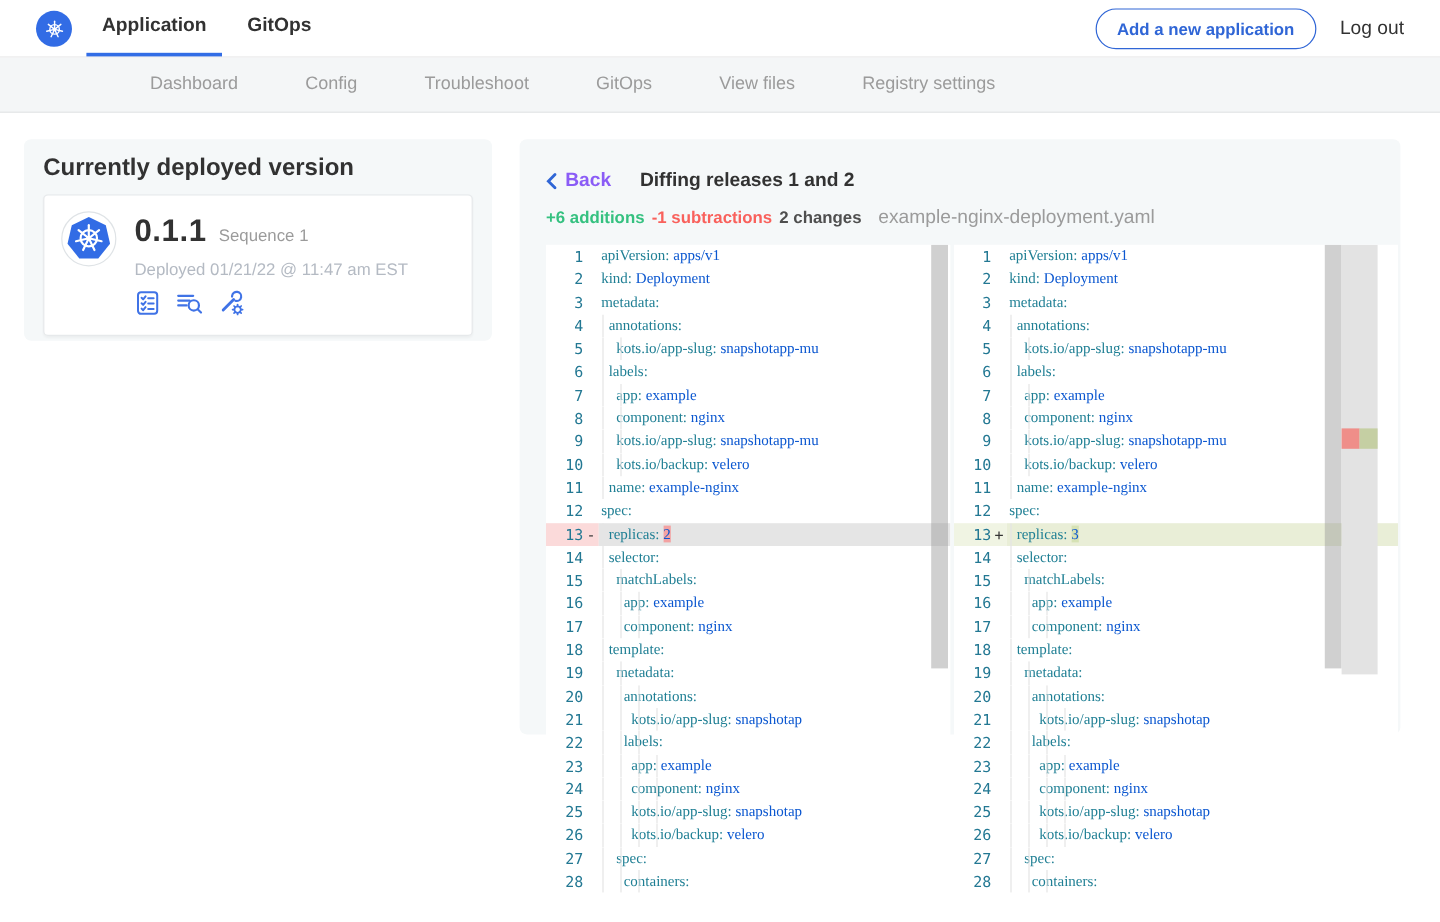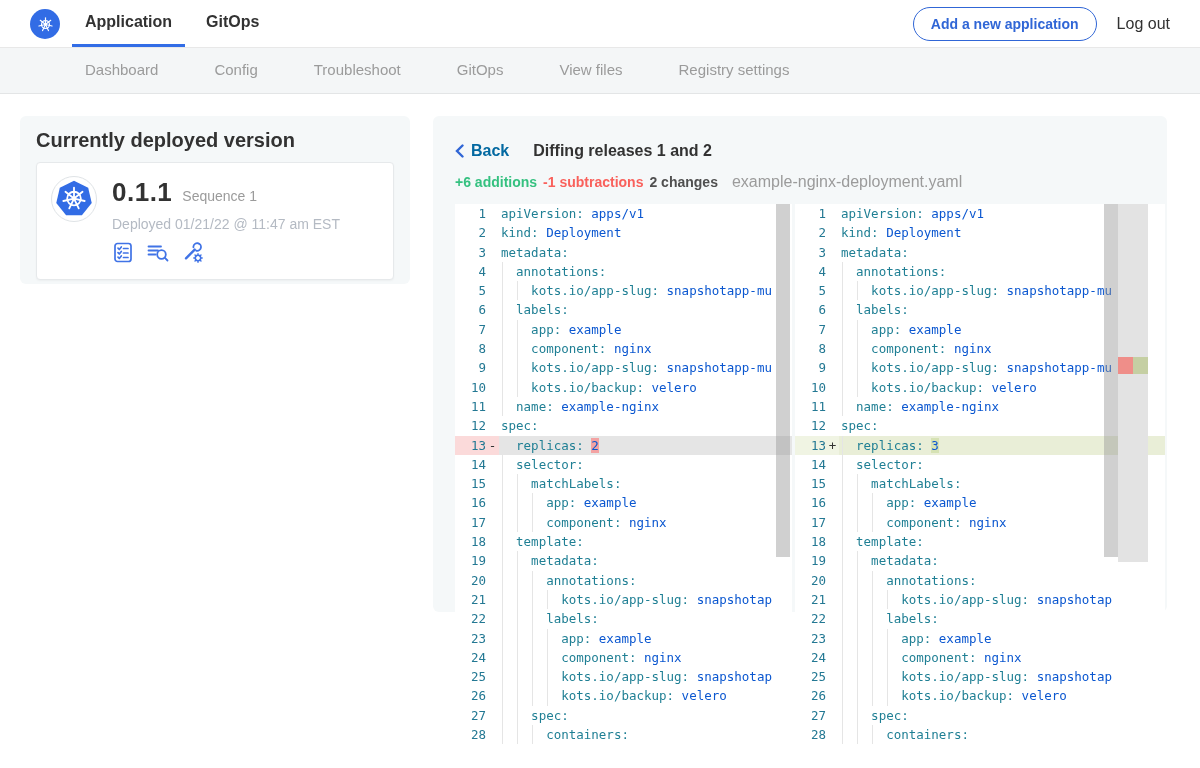--- a/index.html
+++ b/index.html
@@ -16,21 +16,21 @@
   .tab { display:flex; align-items:center; padding:0 13px; margin-right:8px; font-size:16px;
          font-weight:700; color:#323232; border-bottom:3px solid transparent; cursor:pointer; }
   .tab.active { border-bottom-color:#326de6; }
   .nav-right { position:absolute; right:30px; top:0; height:48px; display:flex; align-items:center; gap:20px; }
   .add-btn { background:#fff; border:1.5px solid #3066d6; color:#3066d6; font-family:inherit;
              font-size:14px; font-weight:700; border-radius:17px; height:34px; padding:0 17px; cursor:pointer; }
   .logout { font-size:16px; font-weight:500; color:#323232; cursor:pointer; }
 
   
   .subnav { position:absolute; left:0; top:48px; width:1200px; height:46px; background:#f4f6f7;
-            border-bottom:1px solid #e3e5e6; display:flex; align-items:stretch; padding-left:57px; }
+            border-bottom:1px solid #e3e5e6; display:flex; align-items:stretch; padding-left:97px; }
   .subitem { display:flex; align-items:center; padding:0 28px; font-size:15px; color:#9b9b9b;
              border-bottom:3px solid transparent; cursor:pointer; }
   .subitem.active { color:#323232; font-weight:600; border-bottom-color:#326de6; }
 
   
   .dep-card { position:absolute; left:20px; top:116px; width:390px; height:168px;
               background:#f5f8f9; border-radius:6px; padding:13px 16px; }
   .dep-card h2 { font-size:20px; font-weight:700; color:#323232; }
   .dep-inner { margin-top:10px; background:#fff; border:1px solid #e6e9eb; border-radius:4px;
                box-shadow:0 1px 2px rgba(0,0,0,0.04); padding:13px 14px; display:flex; gap:15px; height:118px; }
@@ -41,39 +41,39 @@
   .seq { font-size:14px; color:#9b9b9b; margin-left:10px; }
   .deployed-at { font-size:14px; color:#b4bac3; margin-top:8px; }
   .dep-icons { display:flex; gap:12px; margin-top:9px; }
   .dep-icons span { cursor:pointer; display:inline-flex; }
 
   
   .diff-bg { position:absolute; left:433px; top:116px; width:734px; height:496px;
              background:#f5f8f9; border-radius:6px; }
   .diff { position:absolute; left:433px; top:116px; width:734px; }
   .diff-head { display:flex; align-items:center; gap:24px; padding:26px 0 0 22px; }
-  .back { display:flex; align-items:center; gap:7px; color:#0369a1; font-size:16px; font-weight:700; cursor:pointer; }
+  .back { display:flex; align-items:center; gap:7px; color:#8b5cf6; font-size:16px; font-weight:700; cursor:pointer; }
   .diff-title { font-size:16px; font-weight:700; color:#323232; }
   .stats { display:flex; align-items:baseline; gap:6px; padding:13px 0 0 22px; font-size:14px; font-weight:600; }
   .adds { color:#35c180; }
   .subs { color:#f9615c; }
   .chg  { color:#4f4f4f; font-weight:700; }
   .fname { color:#9b9b9b; font-size:16px; font-weight:400; margin-left:8px; }
 
   .panels { display:flex; margin:13px 0 0 22px; }
   .panel { position:relative; background:#fff; height:540px; overflow:hidden; }
   .panel.left { width:337px; margin-right:3px; }
   .panel.right { width:370px; }
 
   .cl { display:flex; height:19.3px; line-height:19.3px;
         font-family:"DejaVu Sans Mono", monospace; font-size:12.5px; white-space:pre; }
   .gut { flex:none; width:44px; display:flex; }
   .lnum { flex:1; text-align:right; color:#237893; }
   .mark { width:13px; text-align:center; color:#333; }
-  .code { position:relative; flex:1; overflow:hidden; padding-left:2px; }
+  .code { position:relative; flex:1; overflow:hidden; padding-left:2px;font-family:Liberation Serif, serif; }
   .k { color:#1f7f94; }
   .v { color:#0b57d0; }
   .ig { position:absolute; top:0; bottom:0; border-left:1px solid #e5e5e5; }
   .cl.del .gut { background:#fbdada; }
   .cl.del .code { background:#e5e5e5; }
   .cl.add .gut { background:#f0f4e3; }
   .cl.add .code { background:#e9eed7; }
   .hl-del { background:#f3a2a2; }
   .hl-add { background:#d6e2b4; }
 

